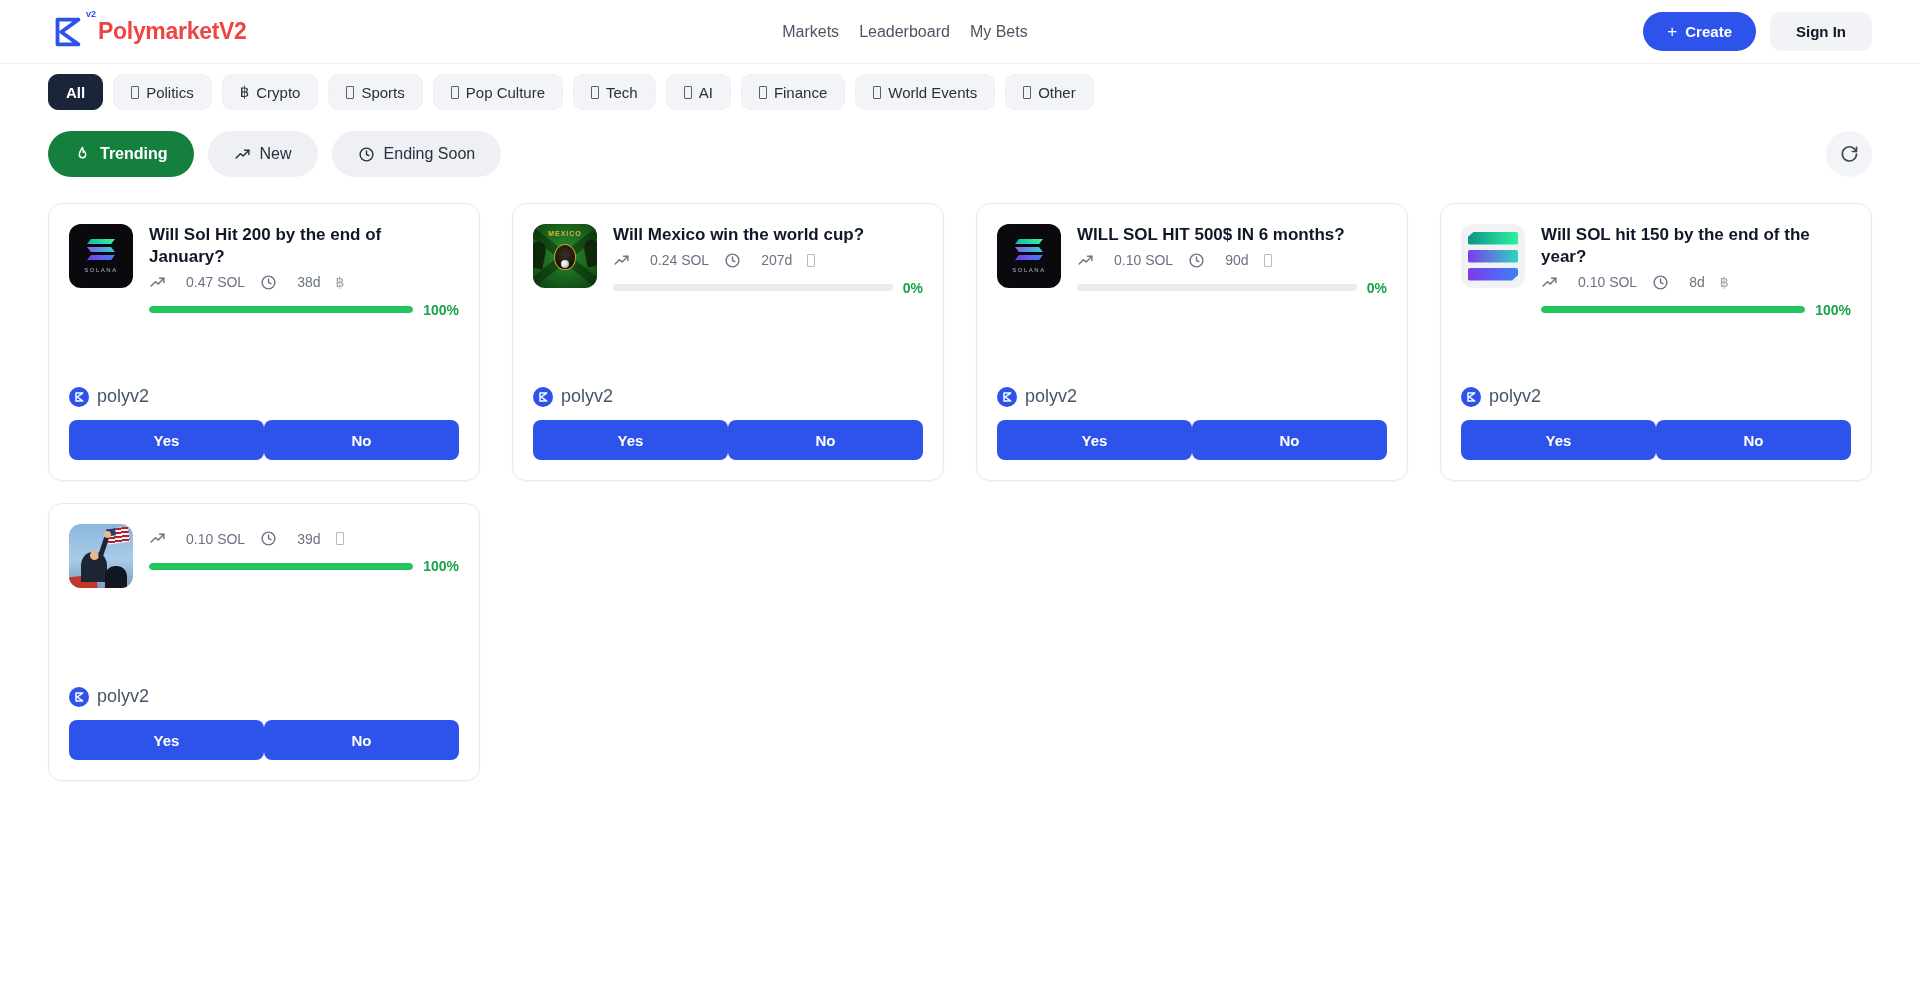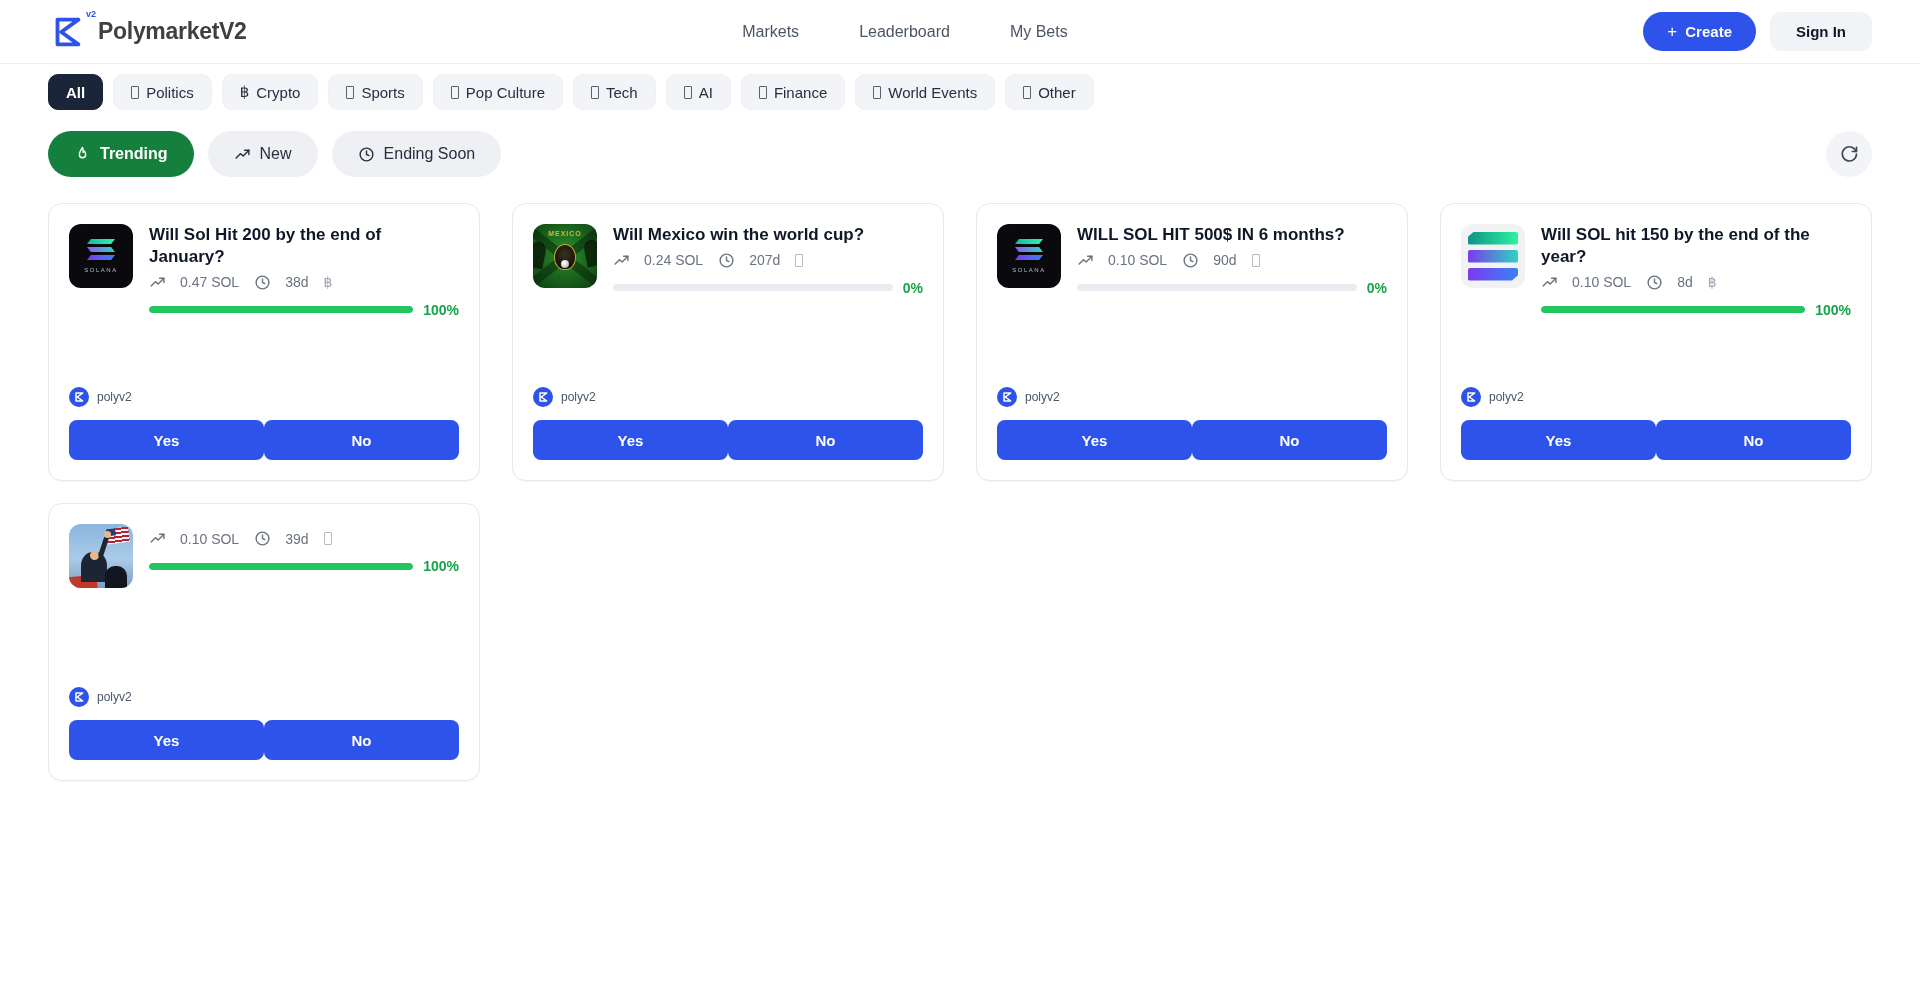--- a/index.html
+++ b/index.html
@@ -4,22 +4,22 @@
 <style>
   * { box-sizing: border-box; margin: 0; padding: 0; }
   html,body { width:1920px; height:993px; background:#ffffff; font-family:"Liberation Sans", sans-serif; color:#101828; }
 
   
   header { height:64px; display:flex; align-items:center; padding:0 48px; border-bottom:1px solid #edeff3; background:#fff; }
   .brand { display:flex; align-items:center; gap:12px; }
   .logo-wrap { position:relative; width:38px; height:38px; }
   .logo-wrap svg { width:38px; height:38px; }
   .logo-sup { position:absolute; top:-4px; right:-10px; font-size:9px; font-weight:700; color:#2d53ea; }
-  .brand-name { font-size:23px; font-weight:700; color:#404040; letter-spacing:-0.3px; }
-  nav { display:flex; gap:60px; margin:5px auto; transform:translateX(-40px); }
+  .brand-name { font-size:23px; font-weight:700; color:#ef4444; letter-spacing:-0.3px; }
+  nav { display:flex; gap:20px; margin:5px auto; transform:translateX(-40px); }
   nav a { color:#4b5563; font-size:16px; text-decoration:none; cursor:pointer; }
   .header-actions { display:flex; align-items:center; gap:14px; }
   .create-btn { display:flex; align-items:center; gap:8px; background:#2d53ea; color:#fff; border:none; border-radius:9999px; padding:11px 24px; font-size:15px; font-weight:600; cursor:pointer; font-family:inherit; }
   .create-btn .plus { font-size:17px; line-height:1; font-weight:500; }
   .signin-btn { background:#f2f3f6; color:#111827; border:none; border-radius:11px; padding:11px 26px; font-size:15px; font-weight:600; cursor:pointer; font-family:inherit; }
 
   
   .chips { display:flex; gap:10px; margin:10px 48px 0; flex-wrap:wrap; }
   .chip { display:flex; align-items:center; gap:7px; background:#f2f4f7; border:1px solid #eef0f3; color:#27303f; font-size:15px; padding:8px 17px; border-radius:10px; cursor:pointer; }
   .chip.active { background:#1b2539; border-color:#1b2539; color:#fff; font-weight:600; }
@@ -34,32 +34,32 @@
   .refresh-btn svg { width:20px; height:20px; }
 
   
   .grid { display:grid; grid-template-columns:repeat(4,1fr); gap:22px 32px; margin:26px 48px 60px; }
   .card { background:#fff; border:1px solid #e7e9ee; border-radius:14px; padding:20px; height:278px; display:flex; flex-direction:column; box-shadow:0 1px 2px rgba(16,24,40,.04); }
   .card-top { display:flex; gap:16px; }
   .thumb { width:64px; height:64px; border-radius:12px; flex-shrink:0; overflow:hidden; position:relative; }
   .card-body { flex:1; min-width:0; }
   .card-title { font-size:17px; font-weight:700; color:#101828; line-height:1.28; }
   .stats { display:flex; align-items:center; gap:15px; margin-top:6px; color:#6b7280; font-size:14px; }
-  .stat { display:flex; align-items:center; gap:14px; }
+  .stat { display:flex; align-items:center; gap:20px; }
   .stat svg { width:14px; height:14px; }
   .cat-glyph { color:#9ca3af; font-size:14px; }
   .progress-row { display:flex; align-items:center; gap:10px; margin-top:11px; }
   .track { flex:1; height:7px; border-radius:999px; background:#e9ecf0; overflow:hidden; }
   .fill { height:100%; border-radius:999px; background:#22c55e; }
   .pct { font-size:14px; font-weight:700; color:#16a34a; white-space:nowrap; }
   .spacer { flex:1; }
   .creator { display:flex; align-items:center; gap:8px; margin-bottom:13px; }
   .creator-avatar { width:20px; height:20px; border-radius:50%; background:#2d53ea; display:flex; align-items:center; justify-content:center; }
   .creator-avatar svg { width:12px; height:12px; }
-  .creator-name { font-size:12px; color:#475569; }
+  .creator-name { font-size:18px; color:#475569; }
   .actions { display:flex; gap:0; }
   .bet-btn { flex:1; height:40px; background:#2d53ea; color:#fff; border:none; border-radius:8px; font-size:15px; font-weight:600; cursor:pointer; font-family:inherit; }
 
   
   .tofu { display:inline-block; width:8px; height:13px; border:1px solid currentColor; border-radius:1px; opacity:.75; }
 
   
   .thumb--solana-dark { background:#0a0a0e; display:flex; flex-direction:column; align-items:center; justify-content:center; gap:3px; }
   .thumb--solana-dark .sbar { width:28px; height:5px; }
   .thumb--solana-dark .sbar.b1 { background:linear-gradient(90deg,#14b8a6,#34f5a4); clip-path:polygon(14% 0,100% 0,86% 100%,0 100%); }

